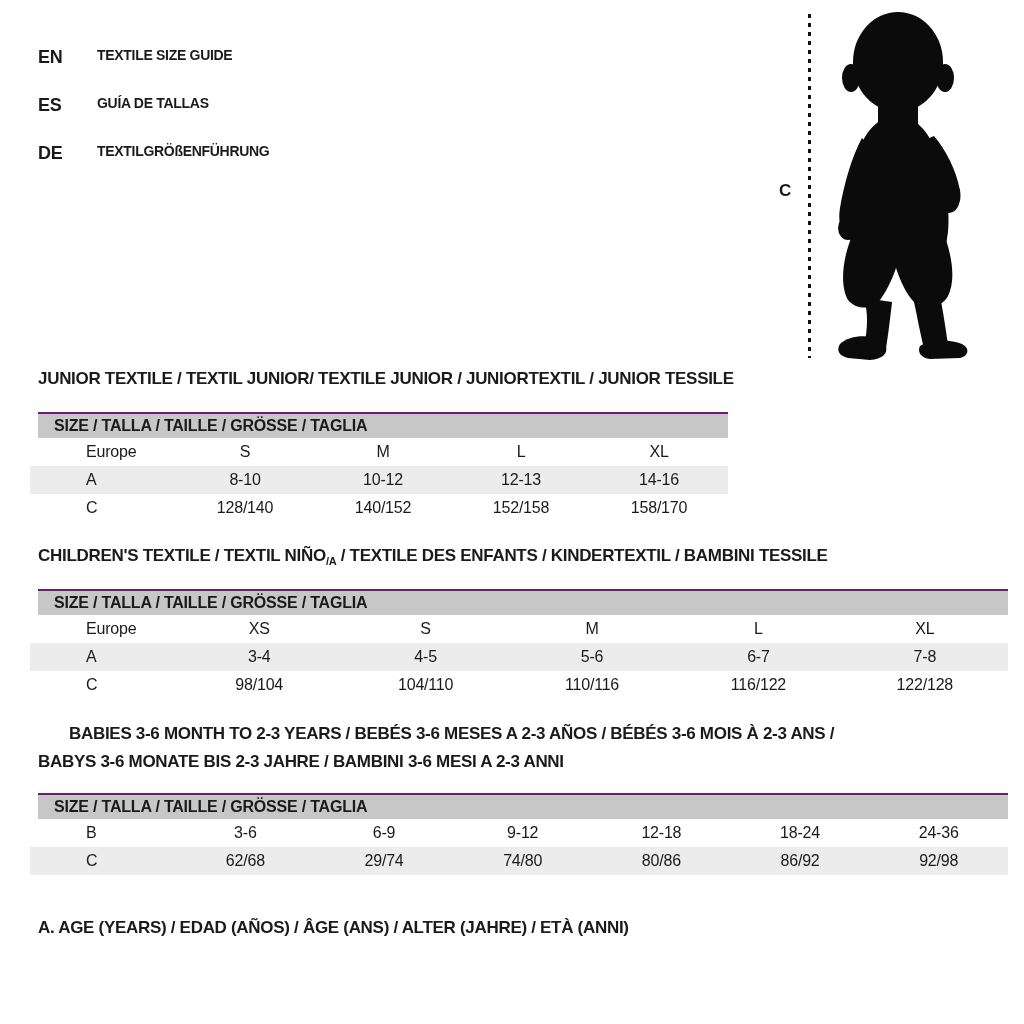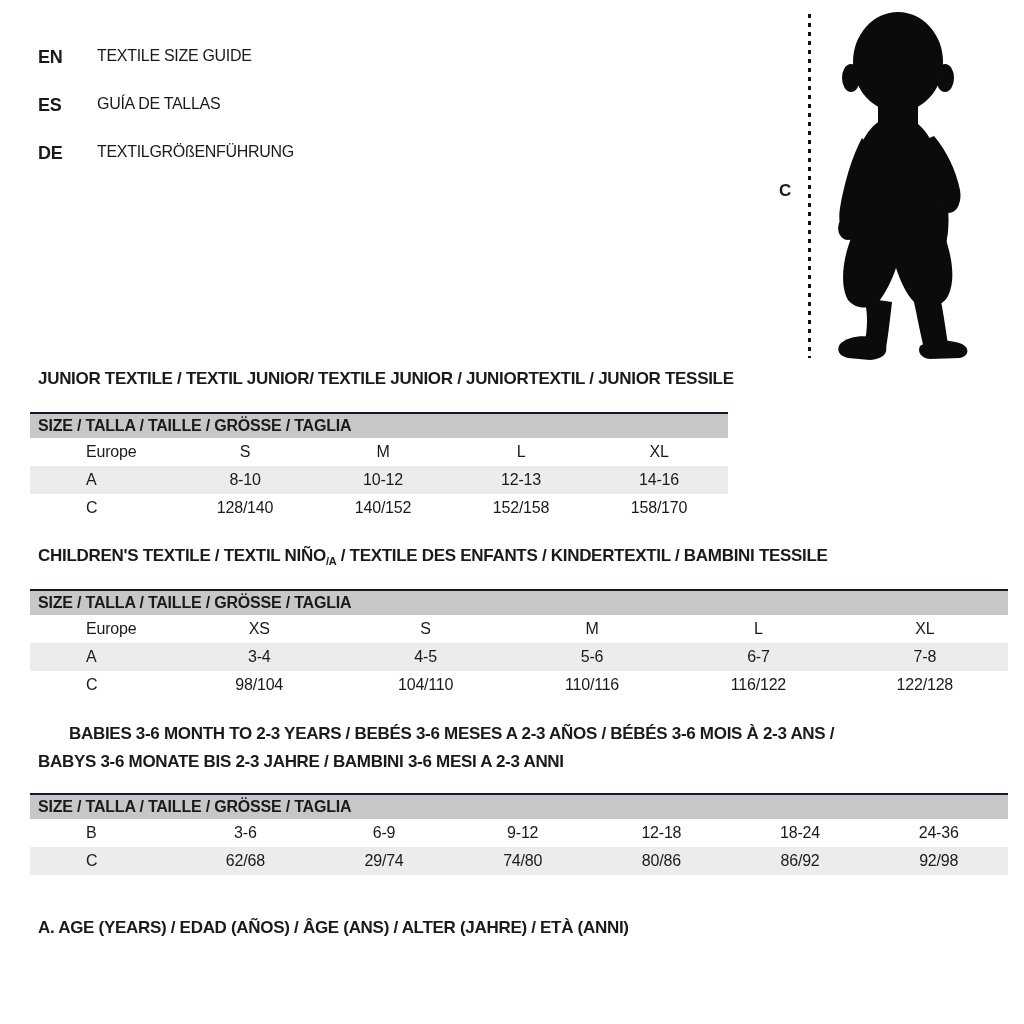--- a/index.html
+++ b/index.html
@@ -9,42 +9,42 @@
     font-family:"Liberation Sans","DejaVu Sans",sans-serif;
     color:#1a1a1a;overflow:hidden;
     -webkit-font-smoothing:antialiased;
   }
   .abs{position:absolute;}
 
   
   .lang-list{left:38px;top:28px;}
   .lang-row{display:flex;height:29px;align-items:flex-start;margin-top:19px;}
   .lang-code{width:59px;font-weight:bold;font-size:18px;letter-spacing:-0.3px;}
-  .lang-title{font-weight:normal;font-size:16px;letter-spacing:-0.3px;}
+  .lang-title{font-weight:bold;font-size:14px;letter-spacing:-0.3px;}
 
   
   .dotted-line{
     left:808px;top:14px;width:3px;height:344px;
     background:repeating-linear-gradient(to bottom,#111 0 4px,transparent 4px 9px);
   }
   .figure-label{left:779px;top:181px;font-weight:bold;font-size:17px;}
   .silhouette{left:818px;top:8px;}
 
   
   .section-heading{
     font-weight:bold;font-size:17px;letter-spacing:-0.3px;white-space:nowrap;
   }
   .section-heading sub{font-size:11px;vertical-align:-4px;}
 
   
   .size-table{left:30px;}
   .tband{
-    height:24px;background:#c7c7c7;border-top:2px solid #0f172a;
-    display:flex;align-items:center;padding-left:8px;
-    font-weight:bold;font-size:16px;letter-spacing:-0.2px;
+    height:24px;background:#c7c7c7;border-top:2px solid #701a75;
+    display:flex;align-items:center;padding-left:16px;
+    font-weight:bold;font-size:16px;letter-spacing:-0.2px;margin-left:8px;
   }
   .trow{display:flex;height:28px;align-items:center;font-size:16px;letter-spacing:-0.2px;}
   .trow.alt{background:#ececec;}
   .tlabel{width:90px;padding-left:8px;text-align:left;flex:0 0 auto;margin-left:48px;}
   .tcell{flex:1;text-align:center;}
 
   
   .footnotes{left:38px;top:914px;}
   .footnote{height:28px;display:flex;align-items:center;
     font-weight:bold;font-size:17px;letter-spacing:-0.3px;white-space:nowrap;}

